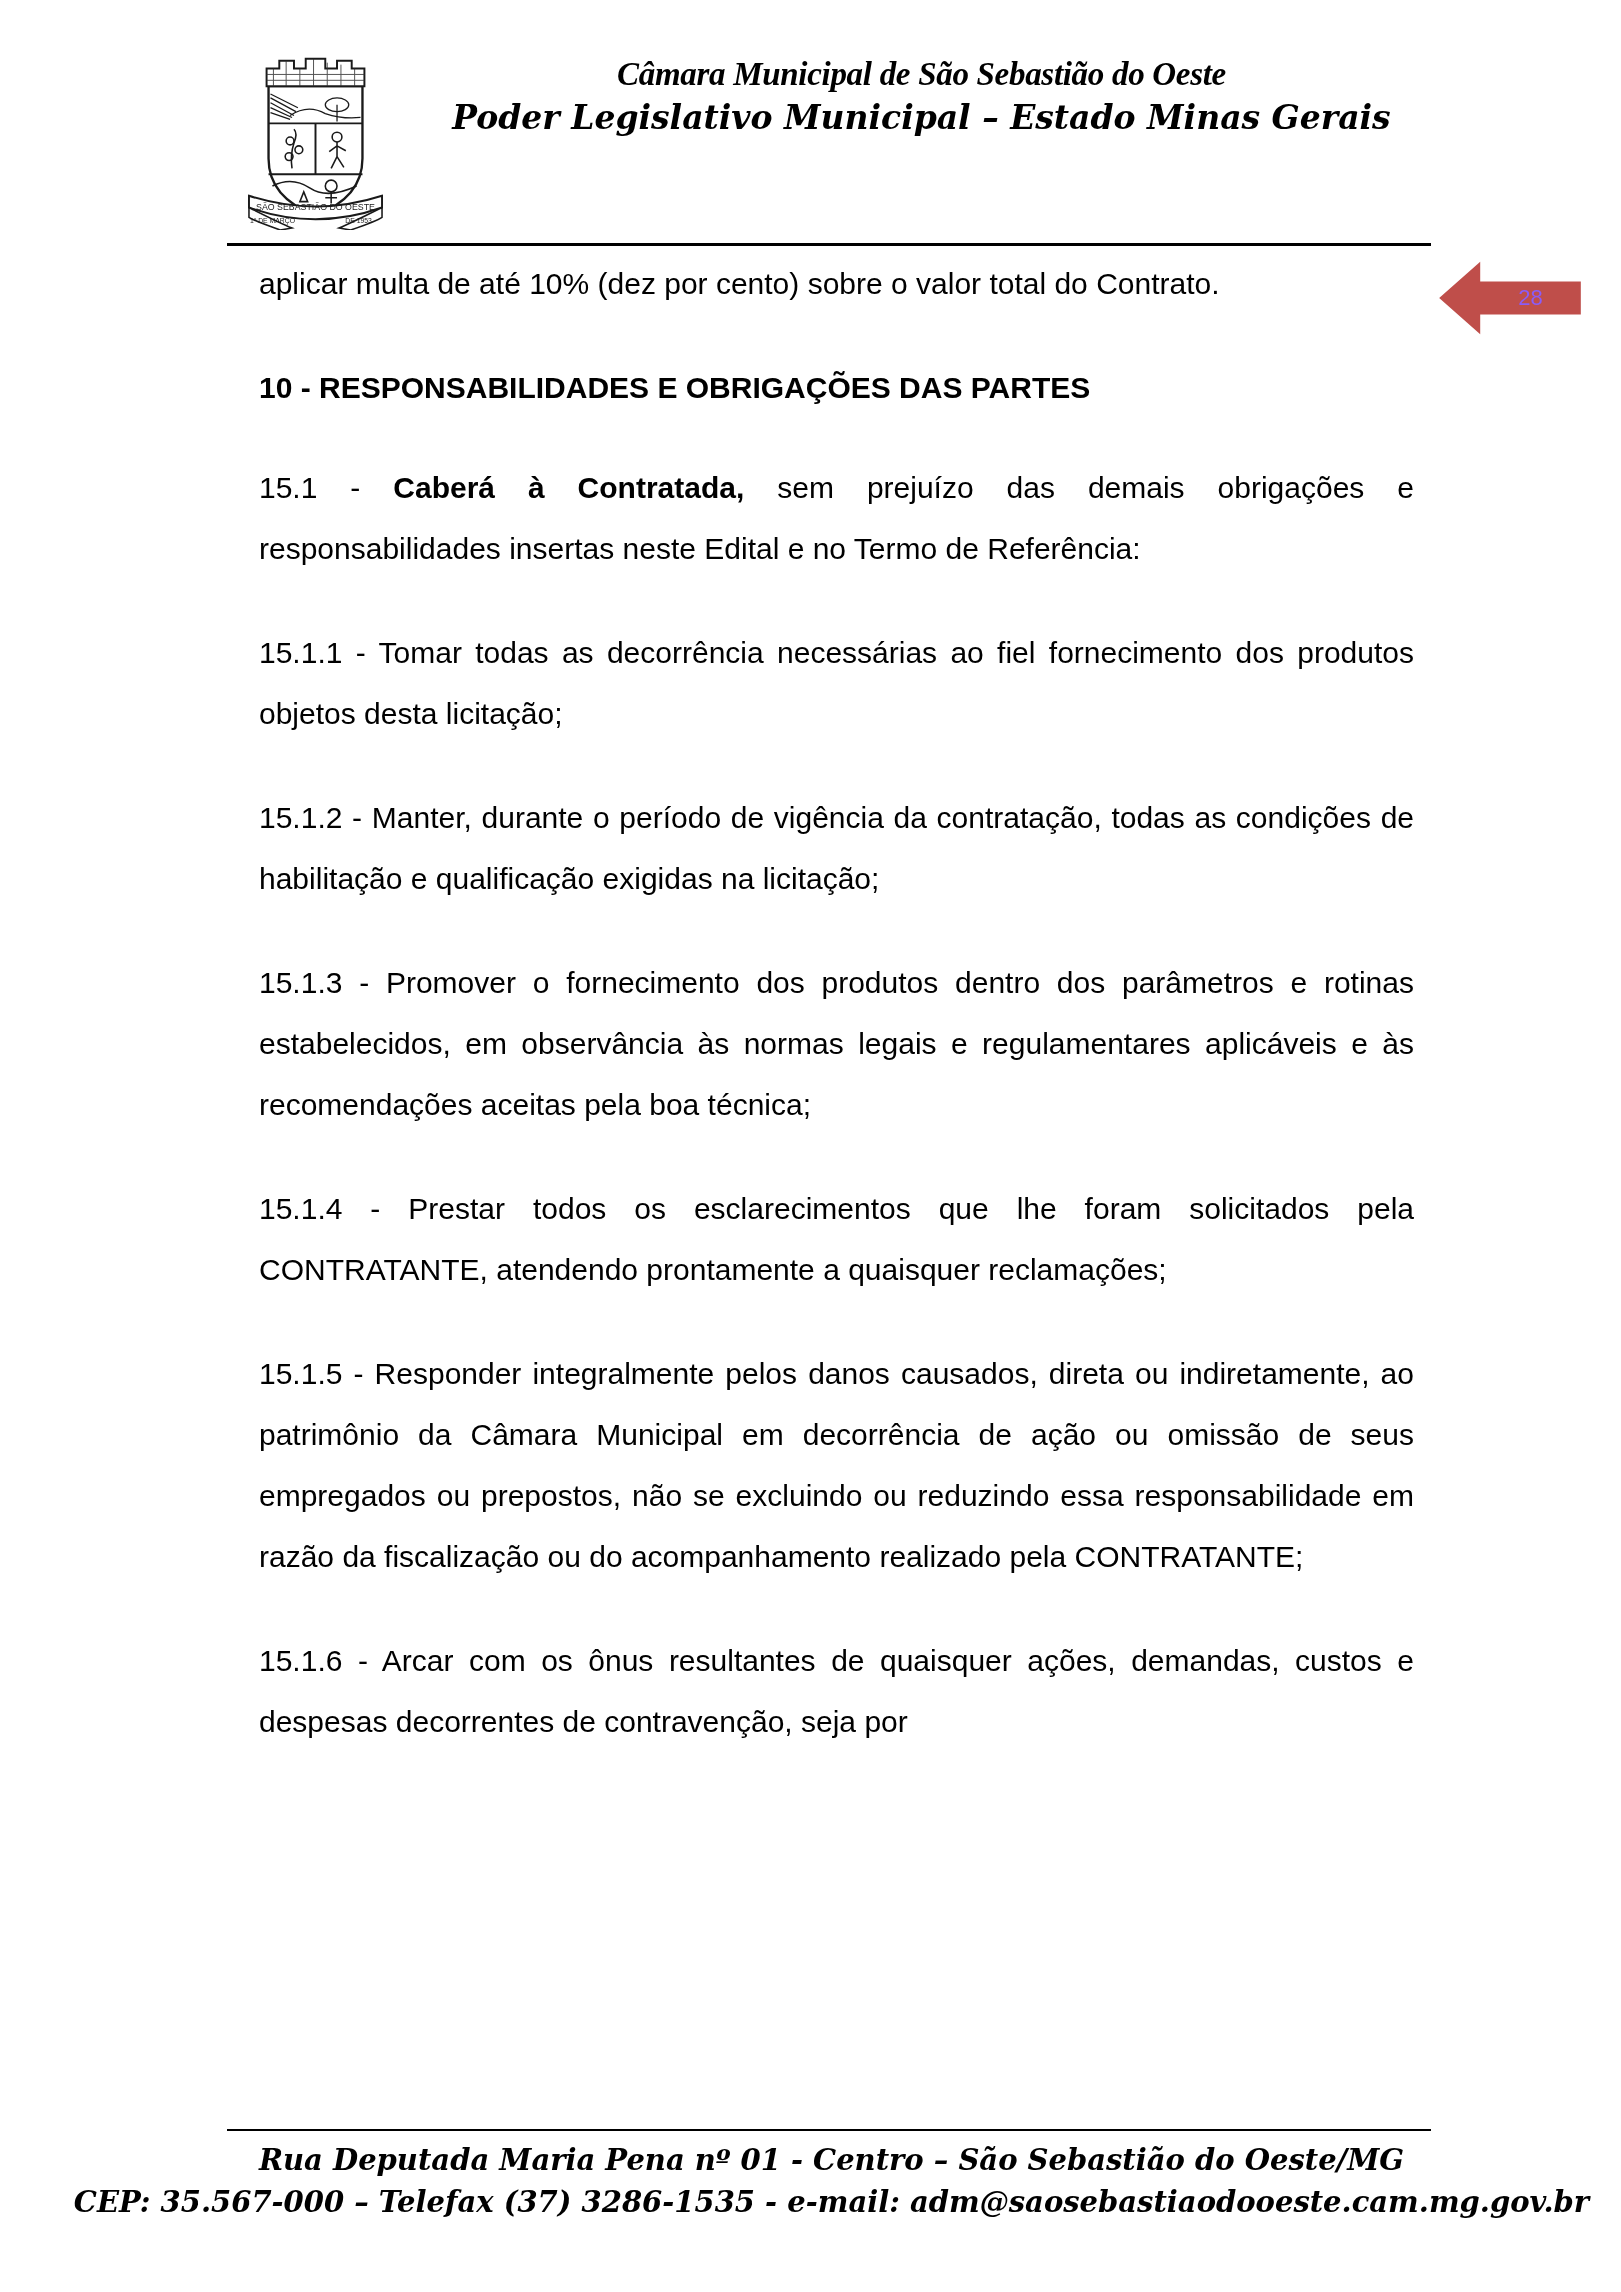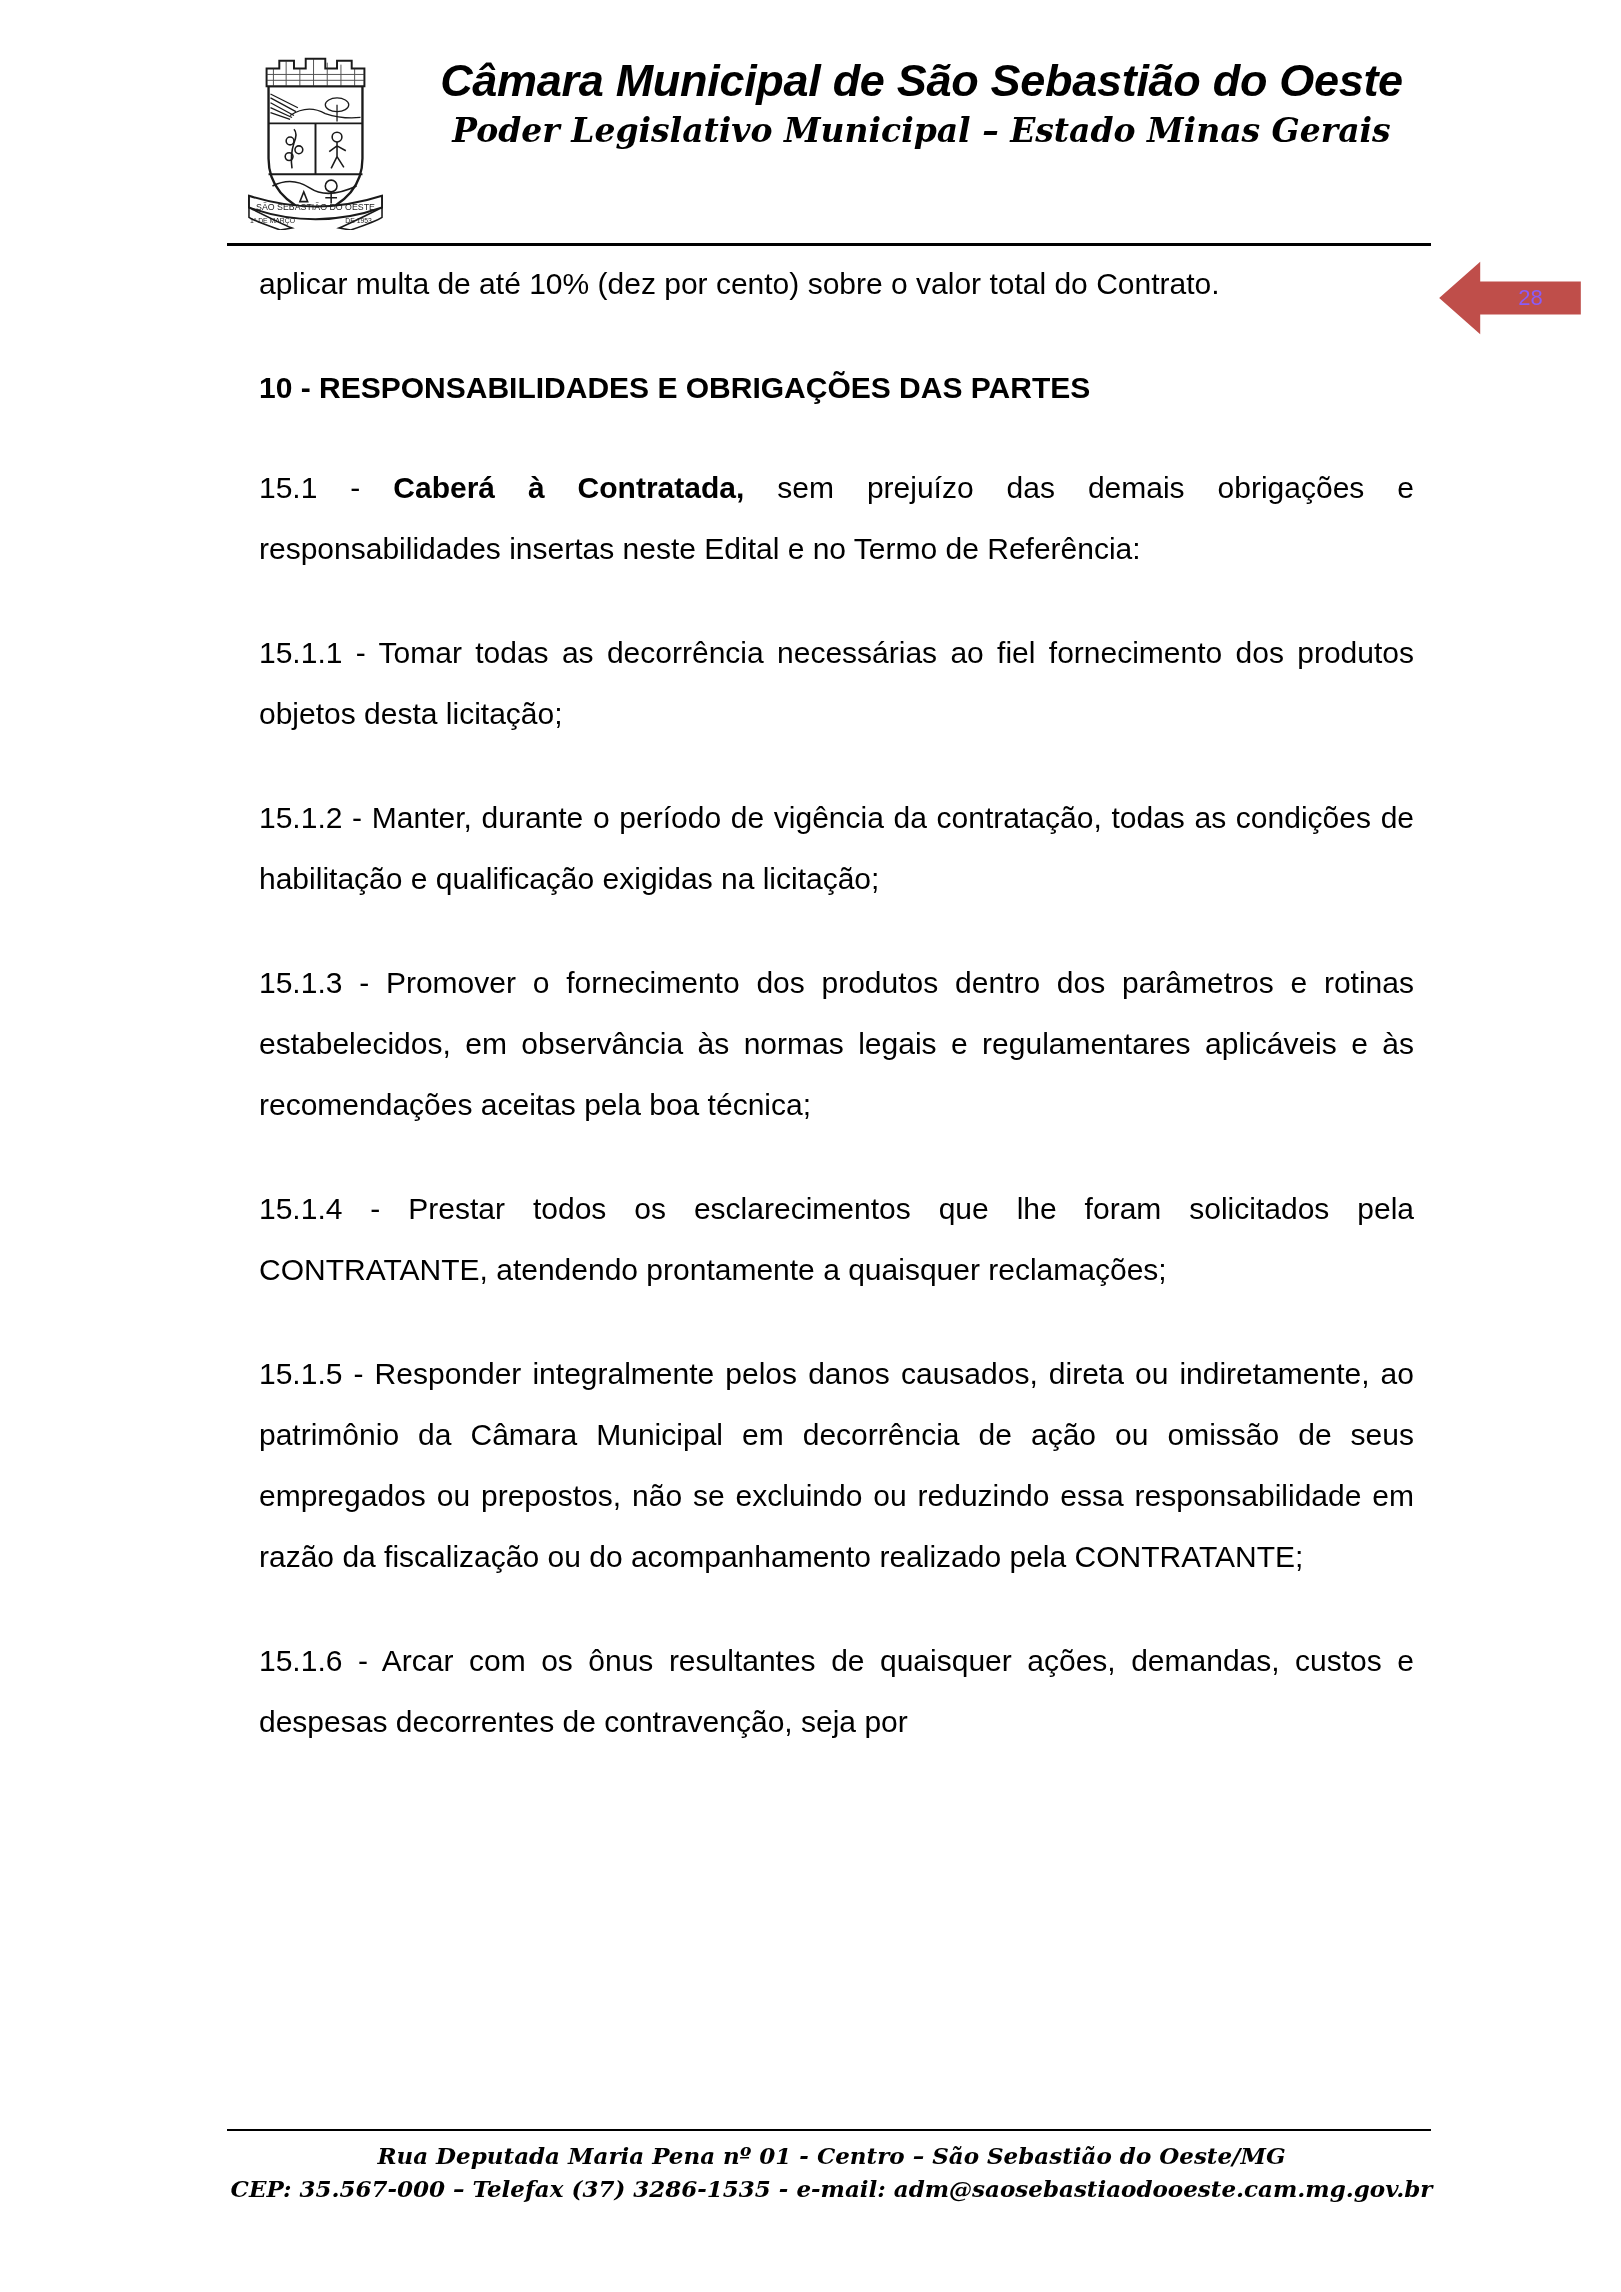--- a/index.html
+++ b/index.html
@@ -41,24 +41,24 @@
   .crest svg { display: block; }
 
   .header-titles {
     position: absolute;
     left: 412px;
     top: 23.5px;
     width: 1019px;
     text-align: center;
   }
   .org-title {
-    font-family: Liberation Sans, sans-serif;
+    font-family: Liberation Serif, serif;
     font-style: italic;
     font-weight: 700;
-    font-size: 45px;
+    font-size: 33px;
     line-height: 1.08;
     letter-spacing: -0.3px;
     white-space: nowrap;
   }
   .org-sub {
     font-family: "DejaVu Serif", serif;
     font-style: italic;
     font-weight: 700;
     font-size: 33px;
     line-height: 1.2;
@@ -139,21 +139,21 @@
     position: absolute;
     left: 0;
     top: 2139px;
     width: 1621px;
     text-align: center;
   }
   .footer-line {
     font-family: "DejaVu Serif", serif;
     font-style: italic;
     font-weight: 700;
-    font-size: 23px;
+    font-size: 29px;
     line-height: 1.45;
     white-space: nowrap;
     padding-left: 42px;
   }
 </style>
 </head>
 <body>
 
 <div class="page">
 

